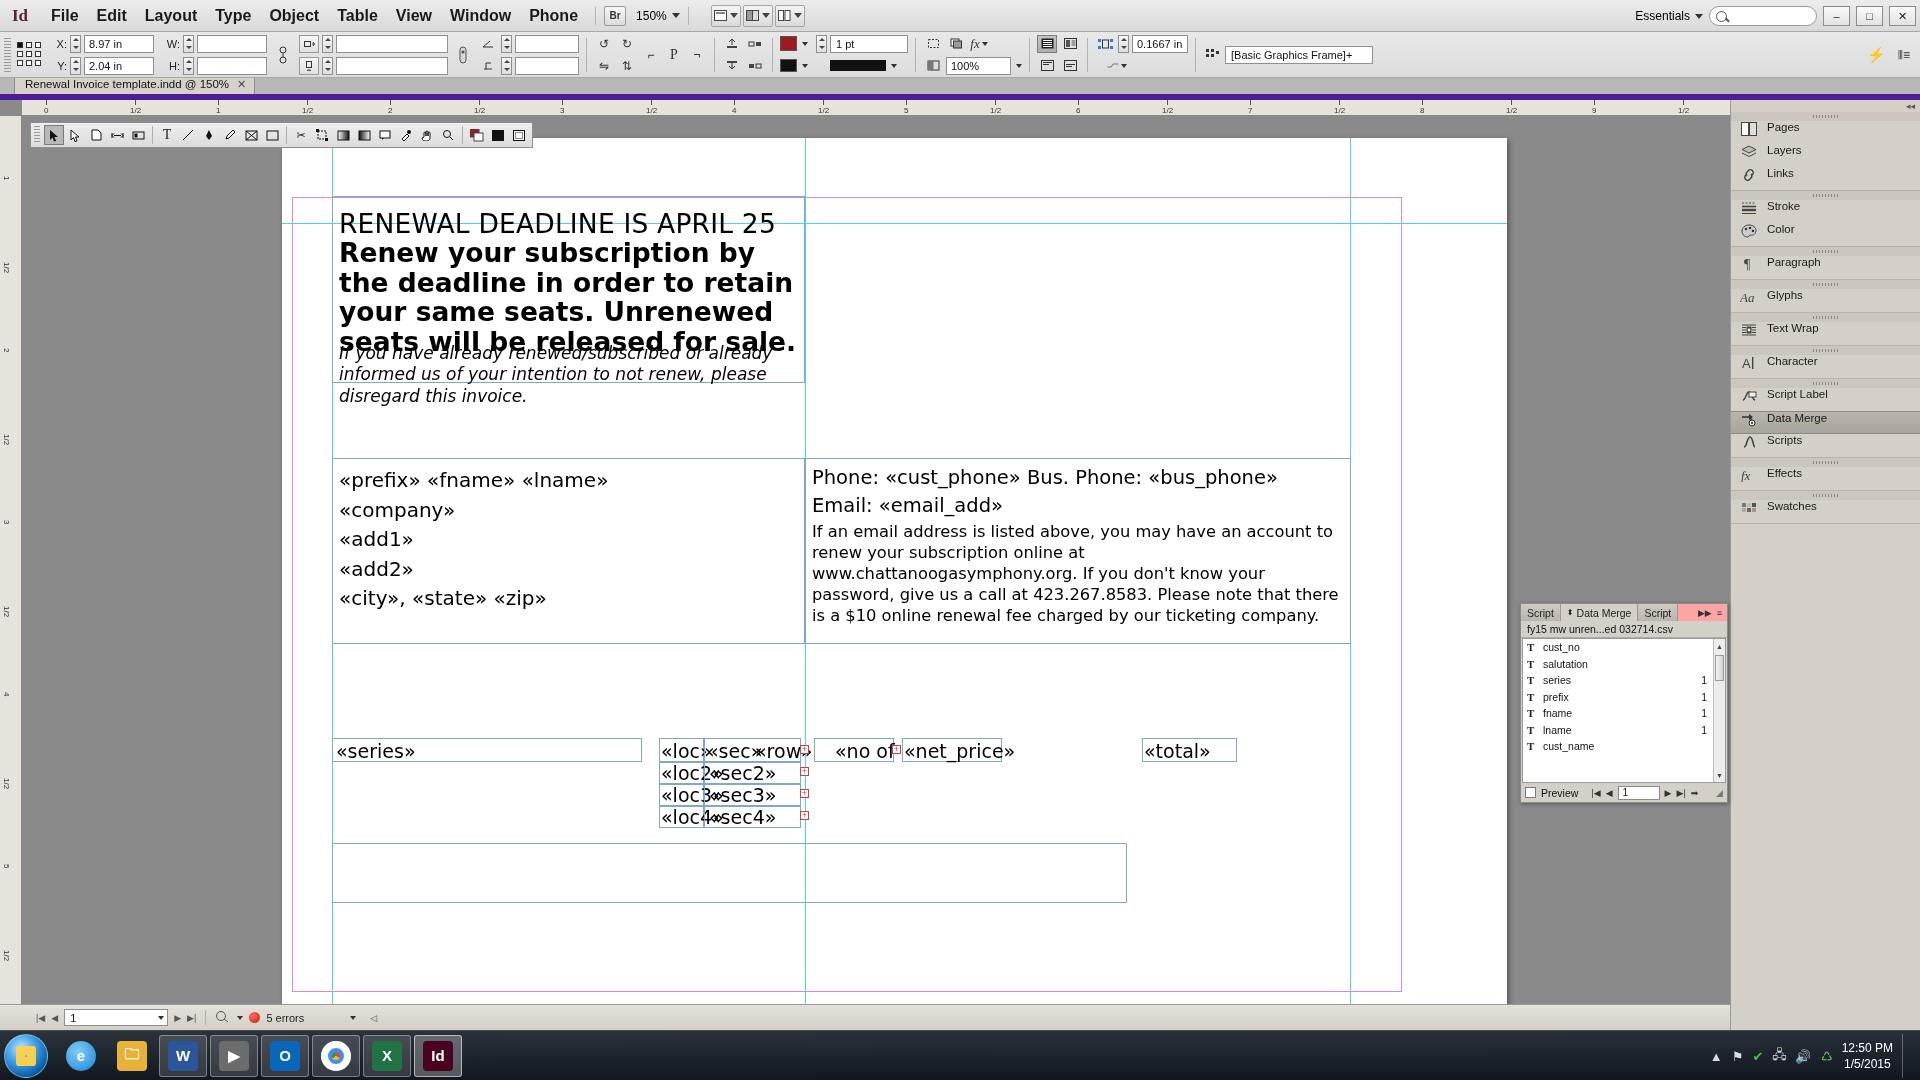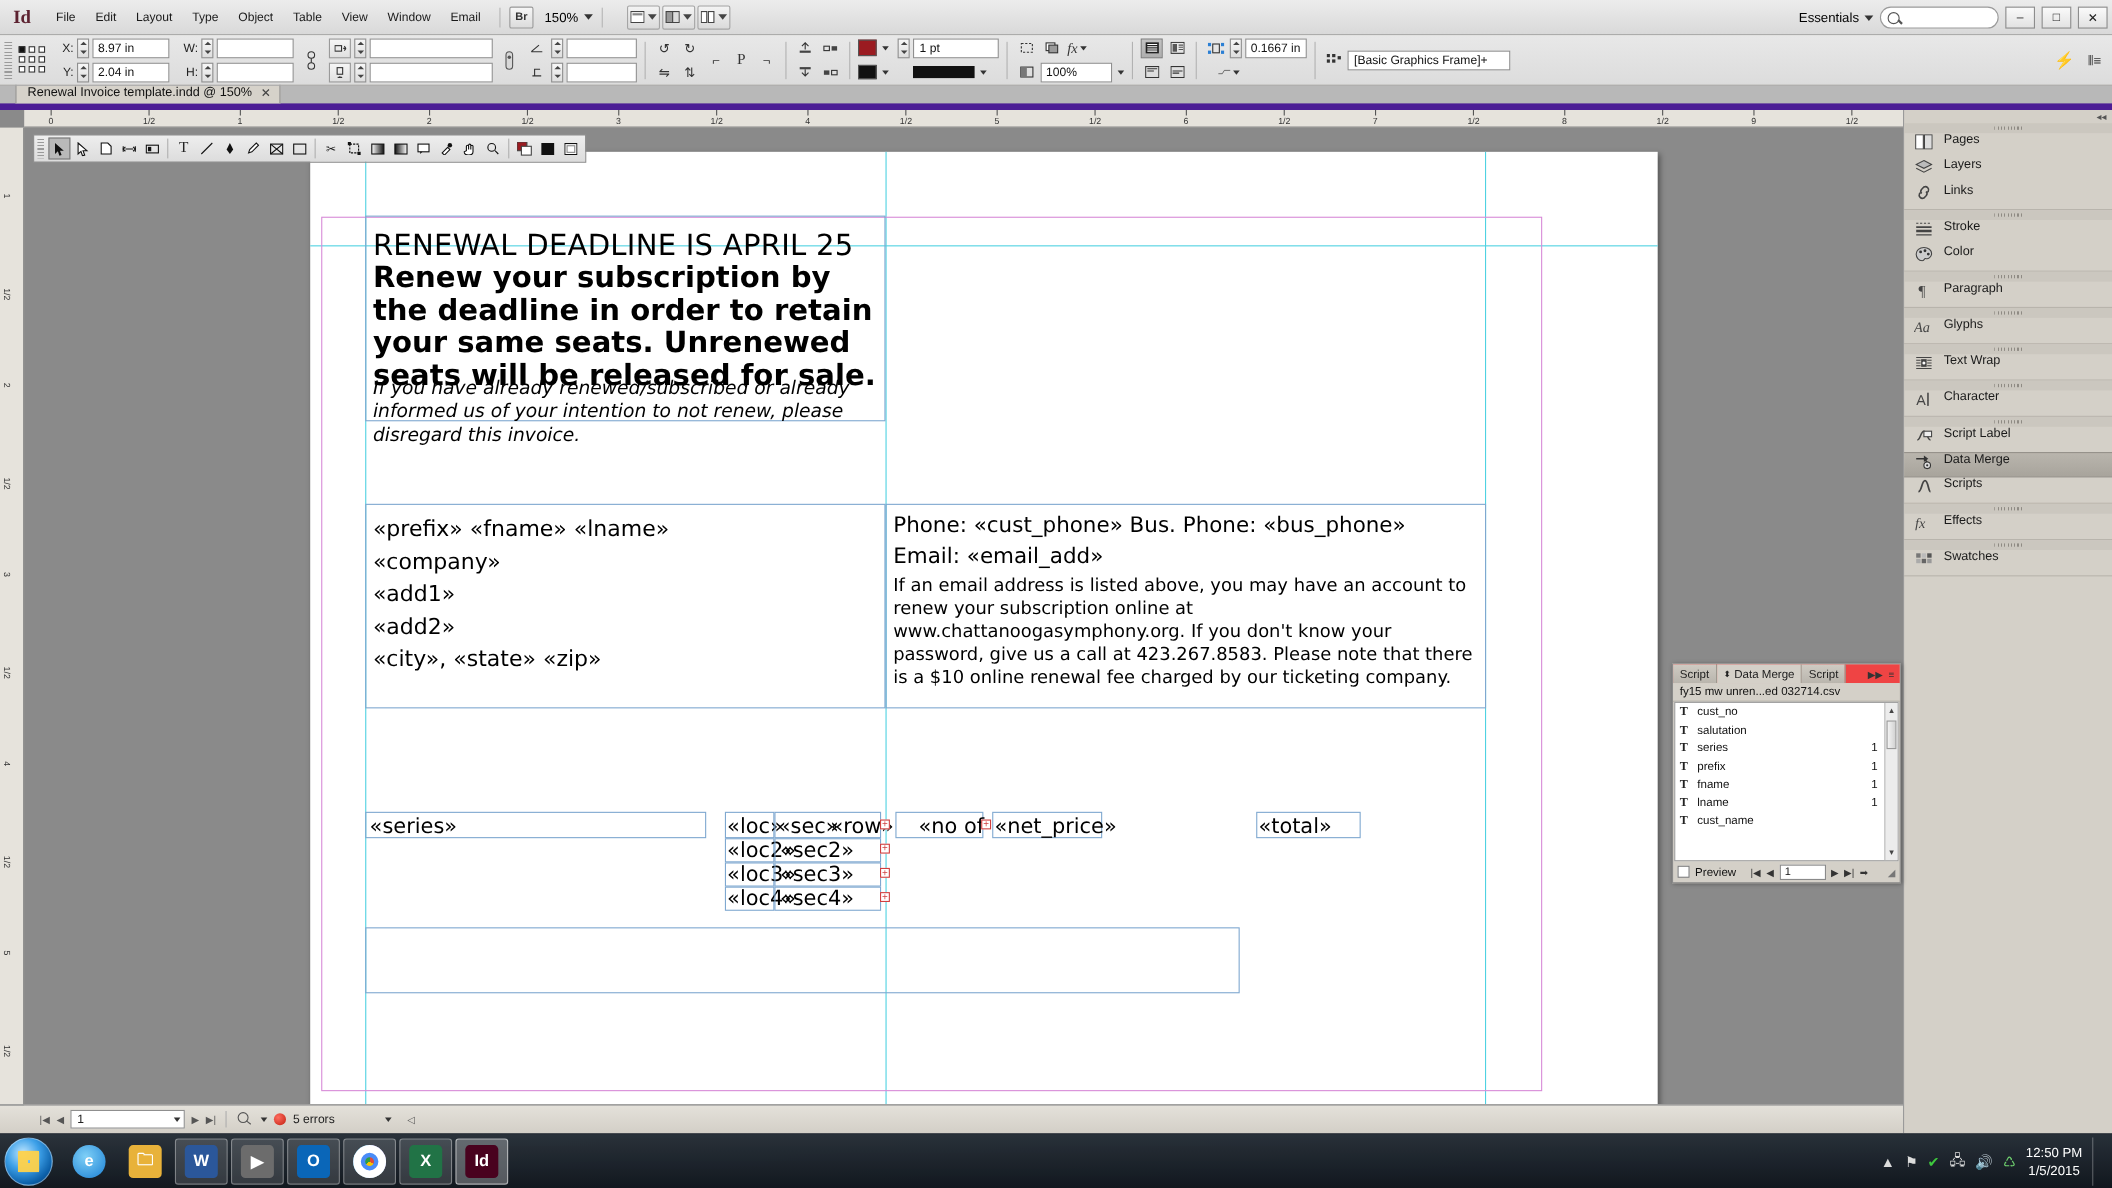--- a/index.html
+++ b/index.html
@@ -49,24 +49,25 @@
   .id-logo {
     width: 28px; height: 24px;
     display: flex; align-items: center; justify-content: center;
     font-weight: bold; font-size: 17px;
     color: #5c2230;
     font-family: "Liberation Serif", serif;
     margin-right: 8px;
   }
   .menu-item {
     padding: 4px 9px;
-    font-size: 11px;
+    font-size: 16px;
     color: #1a1a1a;
     cursor: default;
     white-space: nowrap;
+    font-weight: bold;
   }
   .mb-sep { width:1px; height:18px; background:#b5b5b5; margin:0 8px; }
   .br-btn {
     width: 22px; height: 20px;
     border: 1px solid #9a9a9a;
     background: linear-gradient(180deg,#f6f6f6,#dcdcdc);
     border-radius: 2px;
     font-size: 10px; font-weight: bold;
     display:flex;align-items:center;justify-content:center;
     color:#333;
@@ -312,21 +313,21 @@
   .dock-item.active{background:linear-gradient(180deg,#b9b5ad,#a8a49c);border-top:1px solid #8f8b84;border-bottom:1px solid #8f8b84;}
   .di-ico{width:18px;height:16px;display:flex;align-items:center;justify-content:center;color:#3a3a3a;font-size:12px;}
 
   
   #dm-panel{
     position:absolute; left:1520px; top:503px; width:208px; height:200px;
     background:#d4d0c8; border:1px solid #8a8a8a;
     box-shadow:1px 1px 4px rgba(0,0,0,.35);
     display:flex;flex-direction:column; z-index:40;
   }
-  #dm-tabs{height:17px;display:flex;align-items:stretch;background:#ef4444;}
+  #dm-tabs{height:17px;display:flex;align-items:stretch;background:#fca5a5;}
   .dm-tab{
     display:flex;align-items:center;gap:3px;padding:0 6px;font-size:10.5px;color:#222;
     background:linear-gradient(180deg,#cfcbc3,#b9b5ad);border-right:1px solid #9d998f;
   }
   .dm-tab.active{background:#d4d0c8;font-weight:normal;}
   .dm-tab-r{margin-left:auto;display:flex;align-items:center;gap:5px;padding:0 5px;font-size:9px;color:#333;}
   #dm-src{height:17px;background:#d4d0c8;display:flex;align-items:center;padding-left:6px;font-size:10.5px;color:#111;border-bottom:1px solid #b0aca4;}
   #dm-list{flex:1;background:#fff;border:1px solid #9a9a9a;margin:0 1px;overflow:hidden;position:relative;}
   .dm-row{height:16.5px;display:flex;align-items:center;padding:0 4px;font-size:10.5px;color:#111;gap:6px;}
   .dm-T{font-family:"Liberation Serif",serif;font-weight:bold;font-size:11px;color:#222;width:10px;}
@@ -387,21 +388,21 @@
   <div id="menubar">
     <div class="id-logo">Id</div>
     <div class="menu-item">File</div>
     <div class="menu-item">Edit</div>
     <div class="menu-item">Layout</div>
     <div class="menu-item">Type</div>
     <div class="menu-item">Object</div>
     <div class="menu-item">Table</div>
     <div class="menu-item">View</div>
     <div class="menu-item">Window</div>
-    <div class="menu-item">Email</div>
+    <div class="menu-item">Phone</div>
     <div class="mb-sep"></div>
     <div class="br-btn">Br</div>
     <div class="zoom-field">
       <span>150%</span>
       <span class="tri-down"></span>
     </div>
     <div class="mb-sep"></div>
     <div class="mb-icon-group">
       <div class="mb-icon">
         <svg width="13" height="11" viewBox="0 0 13 11">

